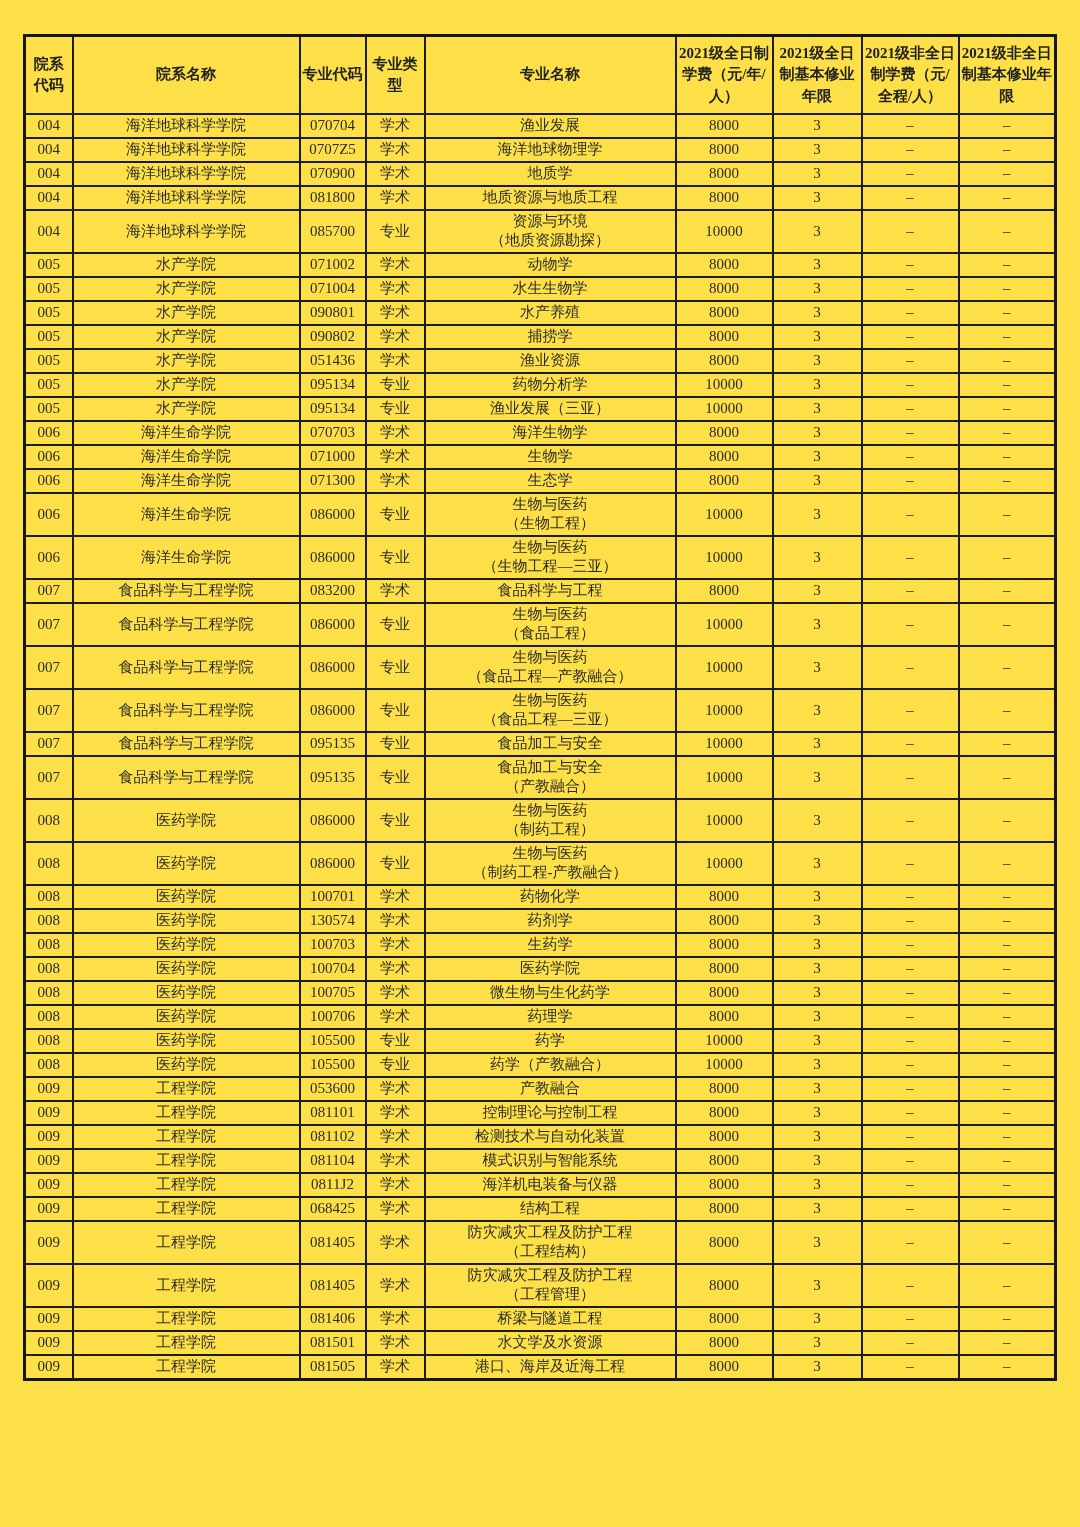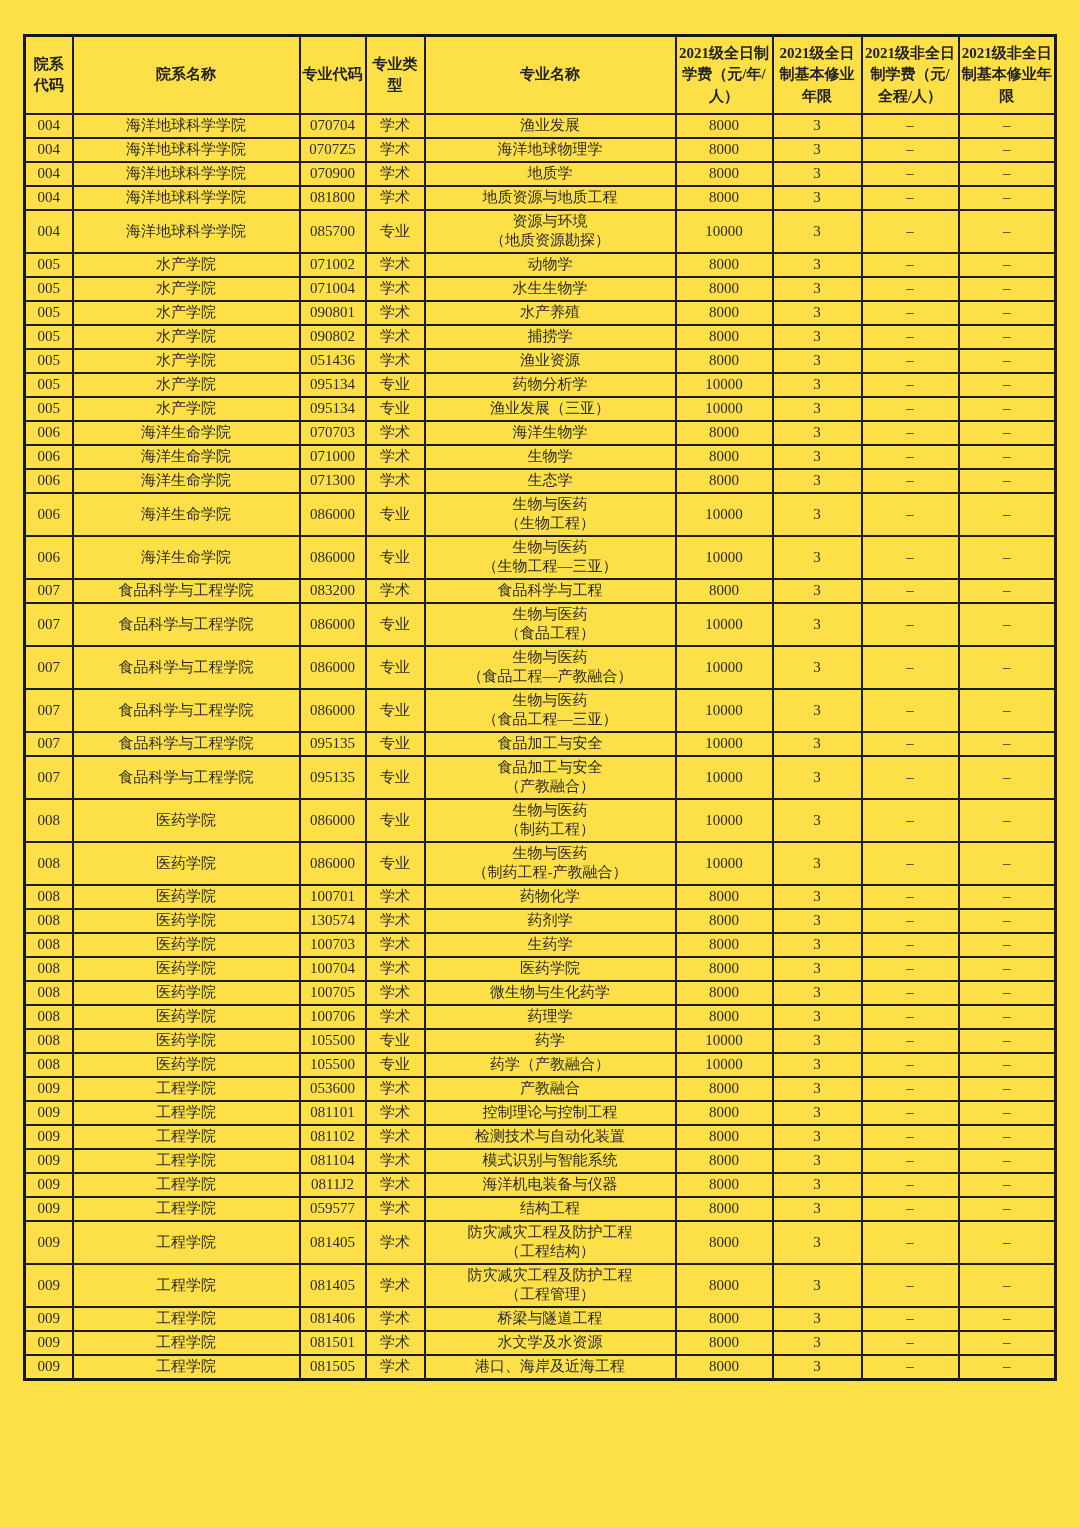--- a/index.html
+++ b/index.html
@@ -502,21 +502,21 @@
           <td>学术</td>
           <td>海洋机电装备与仪器</td>
           <td>8000</td>
           <td>3</td>
           <td>–</td>
           <td>–</td>
         </tr>
         <tr>
           <td>009</td>
           <td>工程学院</td>
-          <td>059577</td>
+          <td>068425</td>
           <td>学术</td>
           <td>结构工程</td>
           <td>8000</td>
           <td>3</td>
           <td>–</td>
           <td>–</td>
         </tr>
         <tr>
           <td>009</td>
           <td>工程学院</td>

